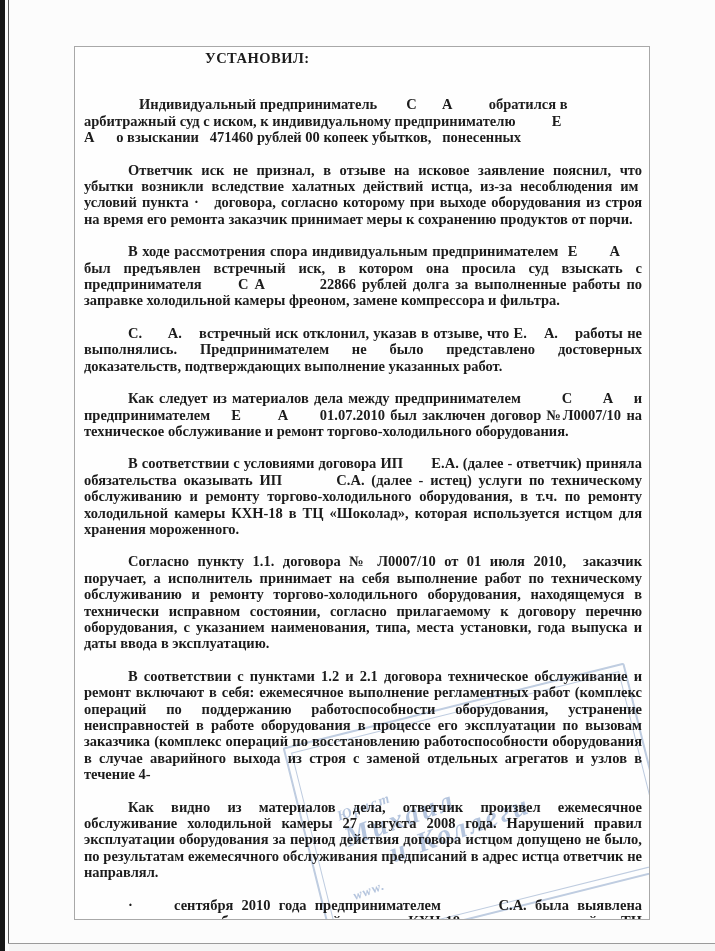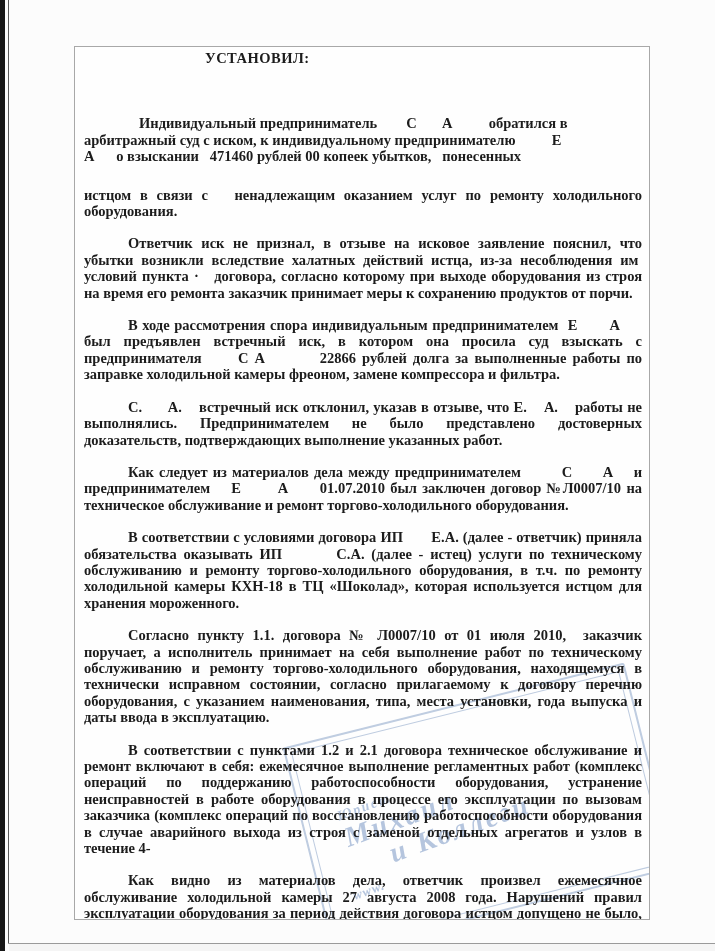--- a/index.html
+++ b/index.html
@@ -39,21 +39,21 @@
     color: #1c1c1c;
     font-size: 14.5px;
     line-height: 16.4px;
     font-weight: bold;
   }
   .doc-header {
     margin-left: 121px;
     letter-spacing: 0.5px;
   }
   .intro-block {
-    margin-top: 49px;
+    margin-top: 30px;
     white-space: pre-line;
     text-indent: 55px;
     text-align: justify;
   }
   .para {
     text-align: justify;
     margin-top: 16px;
   }
   .first-body { margin-top: 22px; }
   .indent { text-indent: 44px; }
@@ -108,21 +108,20 @@
     </div>
   </div>
 
   <div class="page-content">
     <div class="doc-header">УСТАНОВИЛ:</div>
 
     <div class="intro-block">Индивидуальный предприниматель&nbsp;&nbsp;&nbsp;&nbsp;&nbsp;&nbsp;&nbsp; С&nbsp;&nbsp;&nbsp;&nbsp;&nbsp;&nbsp; А&nbsp;&nbsp;&nbsp;&nbsp;&nbsp;&nbsp;&nbsp;&nbsp;&nbsp; обратился в
 арбитражный суд с иском, к индивидуальному предпринимателю&nbsp;&nbsp;&nbsp;&nbsp;&nbsp;&nbsp;&nbsp;&nbsp;&nbsp; Е
 А&nbsp;&nbsp;&nbsp;&nbsp;&nbsp; о взыскании&nbsp;&nbsp; 471460 рублей 00 копеек убытков,&nbsp;&nbsp; понесенных</div>
 
-    <p class="para first-body">истцом в связи с&nbsp;&nbsp; ненадлежащим оказанием услуг по ремонту холодильного оборудования.</p>
     <p class="para indent">Ответчик иск не признал, в отзыве на исковое заявление пояснил, что убытки возникли вследствие халатных действий истца, из-за несоблюдения им&nbsp; условий пункта ·&nbsp;&nbsp; договора, согласно которому при выходе оборудования из строя на время его ремонта заказчик принимает меры к сохранению продуктов от порчи.</p>
     <p class="para indent">В ходе рассмотрения спора индивидуальным предпринимателем&nbsp; Е&nbsp;&nbsp;&nbsp;&nbsp;&nbsp;&nbsp; А&nbsp;&nbsp;&nbsp;&nbsp;&nbsp; был предъявлен встречный иск, в котором она просила суд взыскать с предпринимателя&nbsp;&nbsp;&nbsp;&nbsp;&nbsp; С А&nbsp;&nbsp;&nbsp;&nbsp;&nbsp;&nbsp;&nbsp;&nbsp; 22866 рублей долга за выполненные работы по заправке холодильной камеры фреоном, замене компрессора и фильтра.</p>
     <p class="para indent">С.&nbsp;&nbsp;&nbsp;&nbsp;&nbsp; А.&nbsp;&nbsp;&nbsp; встречный иск отклонил, указав в отзыве, что Е.&nbsp;&nbsp;&nbsp; А.&nbsp;&nbsp;&nbsp; работы не выполнялись. Предпринимателем не было представлено достоверных доказательств, подтверждающих выполнение указанных работ.</p>
     <p class="para indent">Как следует из материалов дела между предпринимателем&nbsp;&nbsp;&nbsp;&nbsp;&nbsp;&nbsp;&nbsp; С&nbsp;&nbsp;&nbsp;&nbsp;&nbsp; А&nbsp;&nbsp;&nbsp; и предпринимателем&nbsp;&nbsp;&nbsp; Е&nbsp;&nbsp;&nbsp;&nbsp;&nbsp;&nbsp; А&nbsp;&nbsp;&nbsp;&nbsp;&nbsp; 01.07.2010 был заключен договор №Л0007/10 на техническое обслуживание и ремонт торгово-холодильного оборудования.</p>
     <p class="para indent">В соответствии с условиями договора ИП&nbsp;&nbsp;&nbsp;&nbsp;&nbsp;&nbsp; Е.А. (далее - ответчик) приняла обязательства оказывать ИП&nbsp;&nbsp;&nbsp;&nbsp;&nbsp;&nbsp;&nbsp; С.А. (далее - истец) услуги по техническому обслуживанию и ремонту торгово-холодильного оборудования, в т.ч. по ремонту холодильной камеры КХН-18 в ТЦ «Шоколад», которая используется истцом для хранения мороженного.</p>
     <p class="para indent">Согласно пункту 1.1. договора № Л0007/10 от 01 июля 2010,&nbsp; заказчик поручает, а исполнитель принимает на себя выполнение работ по техническому обслуживанию и ремонту торгово-холодильного оборудования, находящемуся в технически исправном состоянии, согласно прилагаемому к договору перечню оборудования, с указанием наименования, типа, места установки, года выпуска и даты ввода в эксплуатацию.</p>
     <p class="para indent">В соответствии с пунктами 1.2 и 2.1 договора техническое обслуживание и ремонт включают в себя: ежемесячное выполнение регламентных работ (комплекс операций по поддержанию работоспособности оборудования, устранение неисправностей в работе оборудования в процессе его эксплуатации по вызовам заказчика (комплекс операций по восстановлению работоспособности оборудования в случае аварийного выхода из строя с заменой отдельных агрегатов и узлов в течение 4-</p>
     <p class="para indent">Как видно из материалов дела, ответчик произвел ежемесячное обслуживание холодильной камеры 27 августа 2008 года. Нарушений правил эксплуатации оборудования за период действия договора истцом допущено не было, по результатам ежемесячного обслуживания предписаний в адрес истца ответчик не направлял.</p>
     <p class="para indent">·&nbsp;&nbsp;&nbsp;&nbsp; сентября 2010 года предпринимателем&nbsp;&nbsp;&nbsp;&nbsp;&nbsp;&nbsp; С.А. была выявлена неисправность в работе холодильной камеры КХН-18,&nbsp;&nbsp;&nbsp; расположенной в ТЦ «Шоколад». Холодильная камера не поддерживала температуру, необходимую для хранения продукции. В связи с этим была дана заявка на выполнение ремонта в диспетчерскую службу.</p>
   </div>

